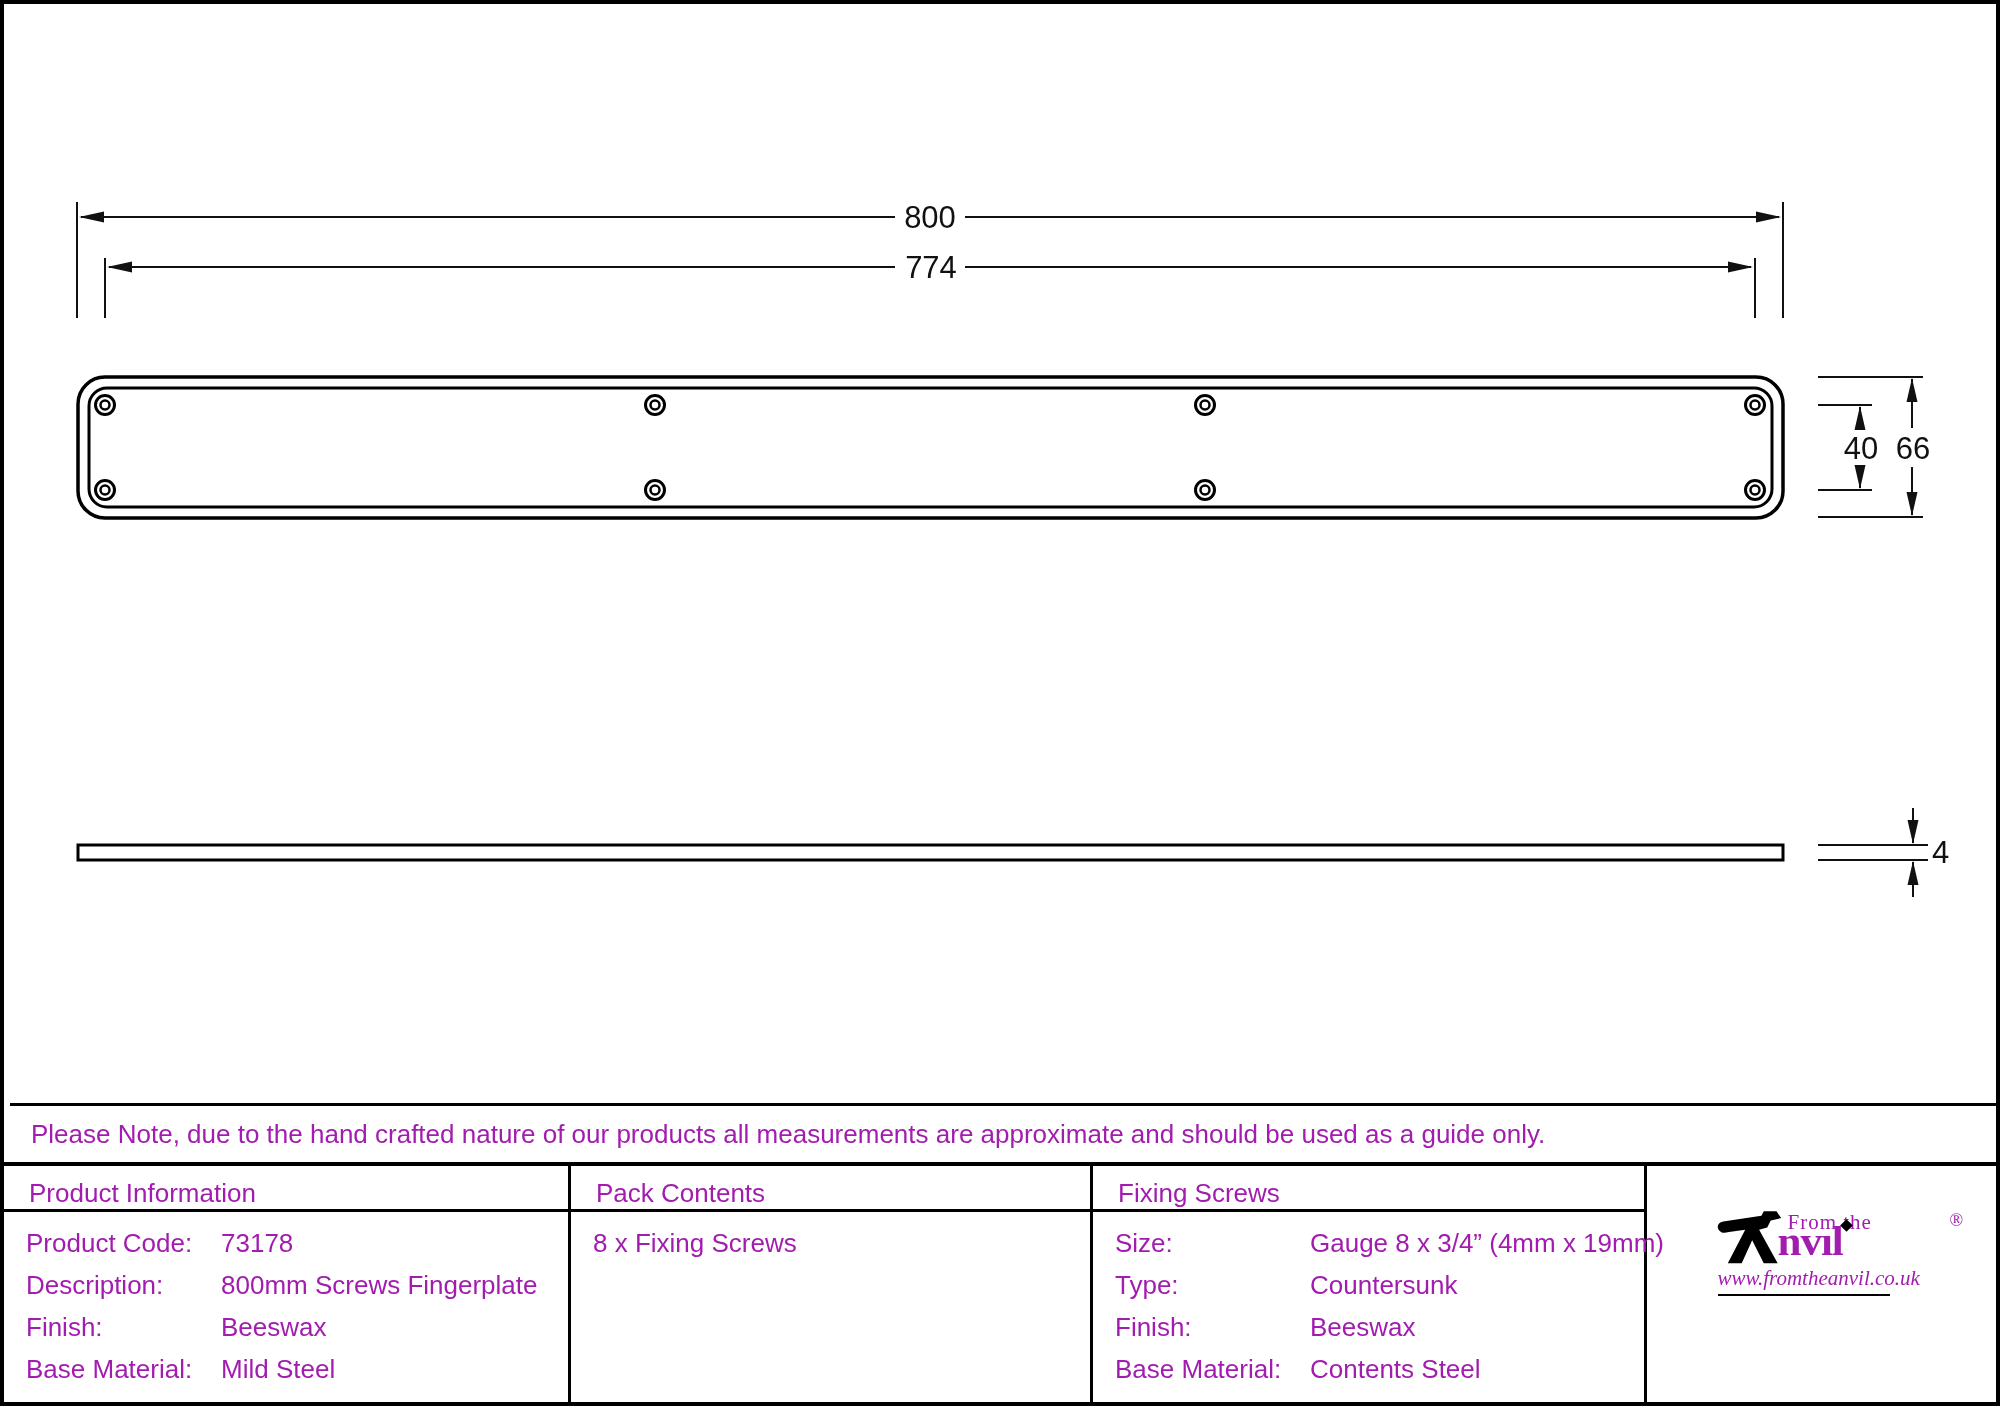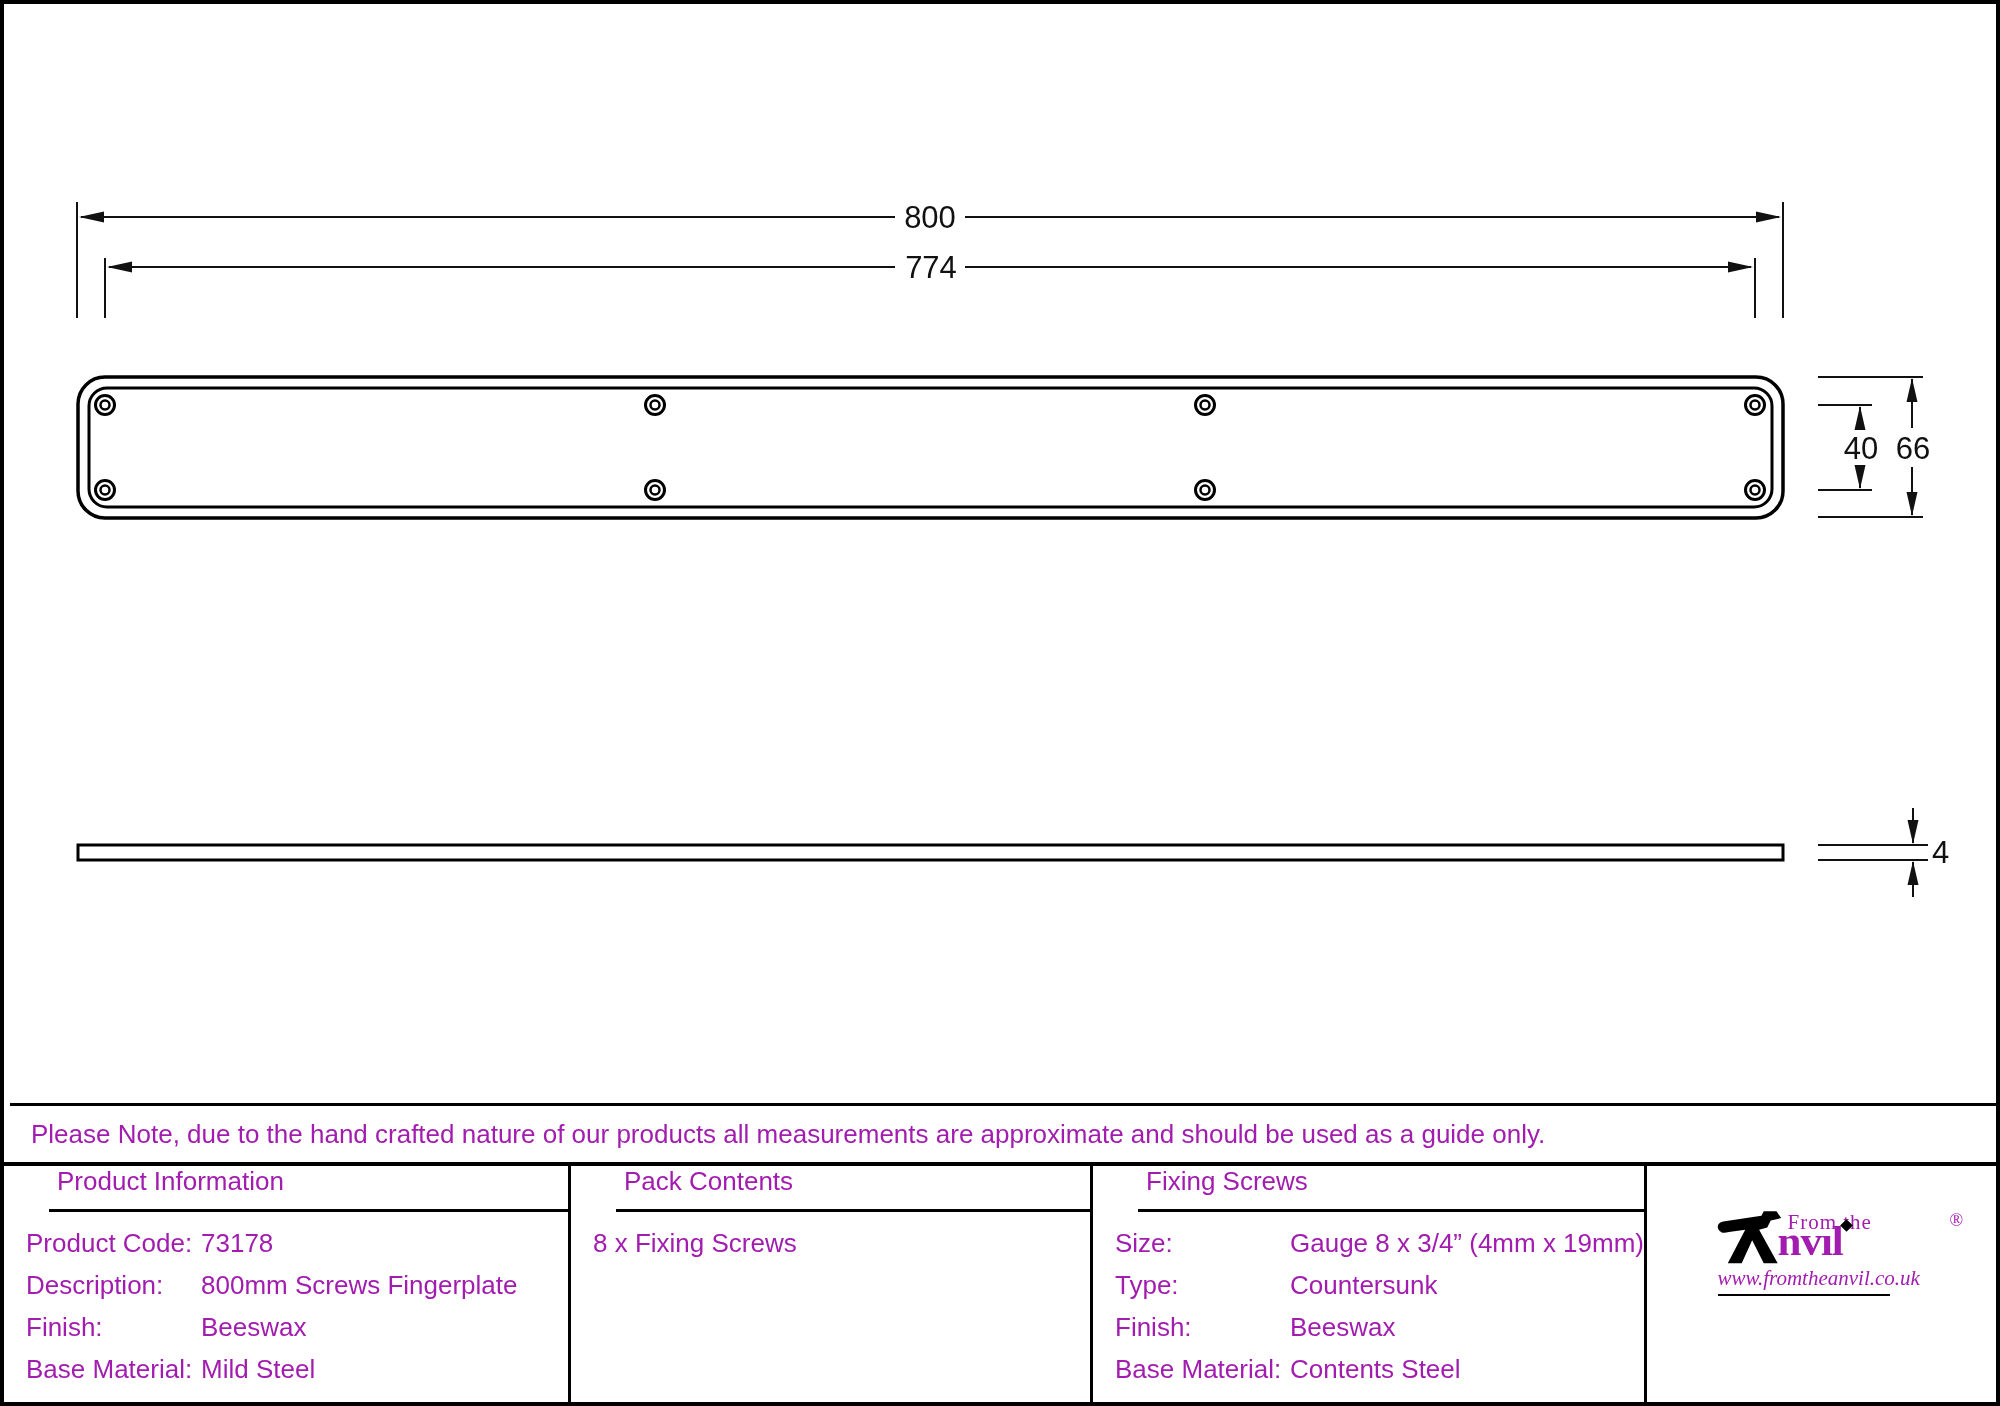--- a/index.html
+++ b/index.html
@@ -20,27 +20,27 @@
   }
 
   .spec-table {
     position:absolute; left:4px; right:4px; top:1162px; bottom:4px;
     border-top:4px solid #000; box-sizing:border-box;
     display:grid; grid-template-columns:567px 522px 554px auto; grid-template-rows:46px auto;
     font-size:26px;
   }
   .th {
     border-right:3px solid #000; border-bottom:3px solid #000;
-    display:flex; align-items:flex-start; padding-left:8px; box-sizing:border-box;margin-left:45px;
+    display:flex; align-items:flex-end; padding-left:25px; box-sizing:border-box;
   }
   .cell {
     border-right:3px solid #000; box-sizing:border-box;
     padding:10px 0 0 22px;
   }
-  .kv-row { display:flex; align-items:center; height:42px; }
+  .kv-row { display:flex; align-items:center; height:42px;gap:20px; }
   .kv-label { width:175px; flex:none; }
   .kv-value { white-space:nowrap; }
   .pack-item { display:flex; align-items:center; height:42px; }
 
   .logo-cell {
     grid-column:4; grid-row:1 / 3;
     display:flex; flex-direction:column; align-items:center;
     padding-top:44px; box-sizing:border-box;
   }
   .logo { position:relative; width:176px; height:80px; transform:translateX(-18px); }

